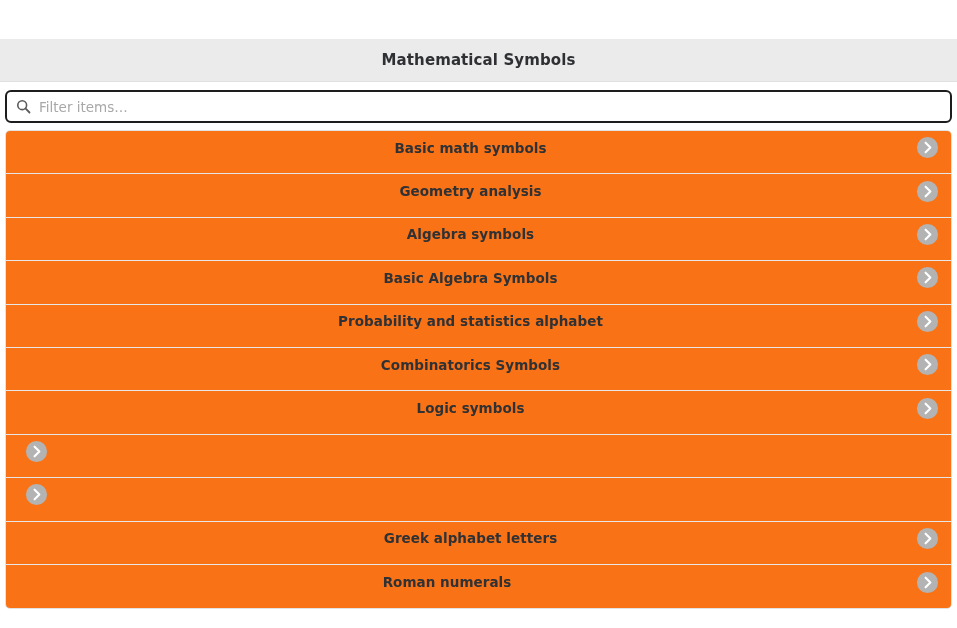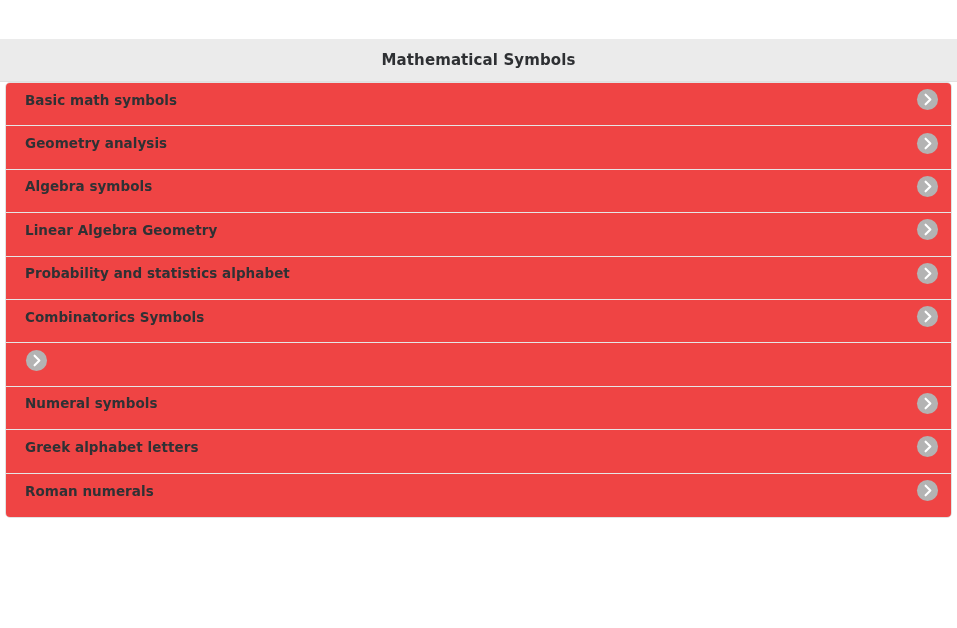--- a/index.html
+++ b/index.html
@@ -79,26 +79,27 @@
   
   .list {
     margin: 0 5px;
     border: 1px solid #e2e2e2;
     border-radius: 5px;
     overflow: hidden;
     background: #f6f6f6;
   }
   .list-item {
     height: 43.4px;
-    background: #ef4444;
+    background: #f97316;
     border-bottom: 1px solid #e6e6e6;
     display: flex;
     align-items: center;
     padding: 0 12px 9px 19px;
     cursor: pointer;
+    text-align: center;
   }
   .list-item:last-child {
     border-bottom: none;
     gap: 47px;
   }
   .list-item-label {
     flex: 1 1 auto;
     font-size: 13.5px;
     font-weight: bold;
     color: #2f3134;
@@ -115,20 +116,29 @@
 </style>
 </head>
 <body>
 
 <div id="app">
 
   <div class="header-bar">
     <div class="header-title">Mathematical Symbols</div>
   </div>
 
+  <div class="search-wrap">
+    <div class="search-box">
+      <svg class="search-icon" viewBox="0 0 16 16">
+        <circle cx="6.6" cy="6.6" r="4.7" fill="none" stroke="#5a5a5a" stroke-width="1.7"></circle>
+        <line x1="10.1" y1="10.1" x2="14.4" y2="14.4" stroke="#5a5a5a" stroke-width="1.9" stroke-linecap="round"></line>
+      </svg>
+      <input class="search-input" type="text" placeholder="Filter items…" style="">
+    </div>
+  </div>
 
   <div class="list">
 
     <div class="list-item">
       <span class="list-item-label">Basic math symbols</span>
       <svg class="chevron-circle" viewBox="0 0 24 24">
         <circle cx="12" cy="12" r="11" fill="#b3b3b3"></circle>
         <polyline points="10,7 15,12 10,17" fill="none" stroke="#ffffff" stroke-width="2.2" stroke-linecap="round" stroke-linejoin="round"></polyline>
       </svg>
     </div>
@@ -143,21 +153,21 @@
 
     <div class="list-item">
       <span class="list-item-label">Algebra symbols</span>
       <svg class="chevron-circle" viewBox="0 0 24 24">
         <circle cx="12" cy="12" r="11" fill="#b3b3b3"></circle>
         <polyline points="10,7 15,12 10,17" fill="none" stroke="#ffffff" stroke-width="2.2" stroke-linecap="round" stroke-linejoin="round"></polyline>
       </svg>
     </div>
 
     <div class="list-item">
-      <span class="list-item-label">Linear Algebra Geometry</span>
+      <span class="list-item-label">Basic Algebra Symbols</span>
       <svg class="chevron-circle" viewBox="0 0 24 24">
         <circle cx="12" cy="12" r="11" fill="#b3b3b3"></circle>
         <polyline points="10,7 15,12 10,17" fill="none" stroke="#ffffff" stroke-width="2.2" stroke-linecap="round" stroke-linejoin="round"></polyline>
       </svg>
     </div>
 
     <div class="list-item">
       <span class="list-item-label">Probability and statistics alphabet</span>
       <svg class="chevron-circle" viewBox="0 0 24 24">
         <circle cx="12" cy="12" r="11" fill="#b3b3b3"></circle>
@@ -167,30 +177,36 @@
 
     <div class="list-item">
       <span class="list-item-label">Combinatorics Symbols</span>
       <svg class="chevron-circle" viewBox="0 0 24 24">
         <circle cx="12" cy="12" r="11" fill="#b3b3b3"></circle>
         <polyline points="10,7 15,12 10,17" fill="none" stroke="#ffffff" stroke-width="2.2" stroke-linecap="round" stroke-linejoin="round"></polyline>
       </svg>
     </div>
 
 
-
-    <div class="list-item">
-      <svg class="chevron-circle" viewBox="0 0 24 24">
-        <circle cx="12" cy="12" r="11" fill="#b3b3b3"></circle>
-        <polyline points="10,7 15,12 10,17" fill="none" stroke="#ffffff" stroke-width="2.2" stroke-linecap="round" stroke-linejoin="round"></polyline>
-      </svg>
-    </div>
-
-    <div class="list-item">
-      <span class="list-item-label">Numeral symbols</span>
+    <div class="list-item">
+      <span class="list-item-label">Logic symbols</span>
+      <svg class="chevron-circle" viewBox="0 0 24 24">
+        <circle cx="12" cy="12" r="11" fill="#b3b3b3"></circle>
+        <polyline points="10,7 15,12 10,17" fill="none" stroke="#ffffff" stroke-width="2.2" stroke-linecap="round" stroke-linejoin="round"></polyline>
+      </svg>
+    </div>
+
+    <div class="list-item">
+      <svg class="chevron-circle" viewBox="0 0 24 24">
+        <circle cx="12" cy="12" r="11" fill="#b3b3b3"></circle>
+        <polyline points="10,7 15,12 10,17" fill="none" stroke="#ffffff" stroke-width="2.2" stroke-linecap="round" stroke-linejoin="round"></polyline>
+      </svg>
+    </div>
+
+    <div class="list-item">
       <svg class="chevron-circle" viewBox="0 0 24 24">
         <circle cx="12" cy="12" r="11" fill="#b3b3b3"></circle>
         <polyline points="10,7 15,12 10,17" fill="none" stroke="#ffffff" stroke-width="2.2" stroke-linecap="round" stroke-linejoin="round"></polyline>
       </svg>
     </div>
 
     <div class="list-item">
       <span class="list-item-label">Greek alphabet letters</span>
       <svg class="chevron-circle" viewBox="0 0 24 24">
         <circle cx="12" cy="12" r="11" fill="#b3b3b3"></circle>

